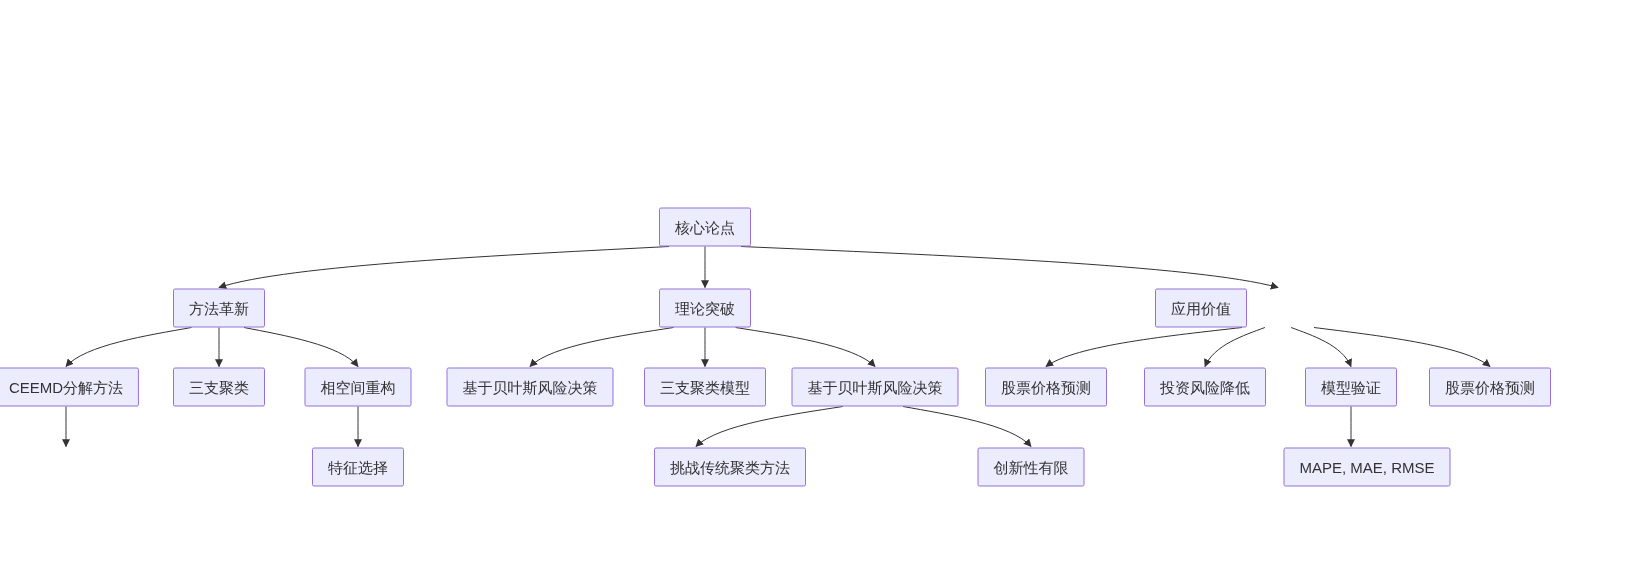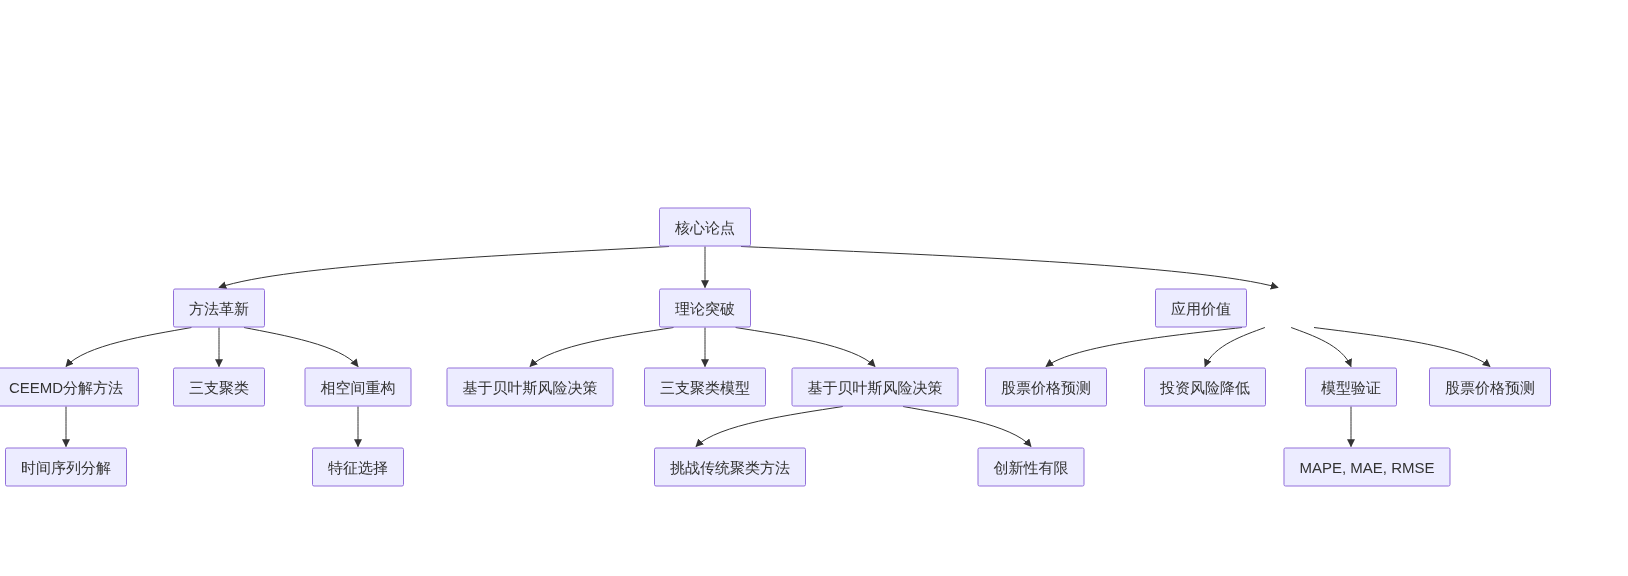--- a/index.html
+++ b/index.html
@@ -78,18 +78,17 @@
     <div class="node" style="left: 66px; top: 387px;">CEEMD分解方法</div>
     <div class="node" style="left: 219px; top: 387px;">三支聚类</div>
     <div class="node" style="left: 358px; top: 387px;">相空间重构</div>
     <div class="node" style="left: 530px; top: 387px;">基于贝叶斯风险决策</div>
     <div class="node" style="left: 705px; top: 387px;">三支聚类模型</div>
     <div class="node" style="left: 875px; top: 387px;">基于贝叶斯风险决策</div>
     <div class="node" style="left: 1046px; top: 387px; text-align: right;">股票价格预测</div>
     <div class="node" style="left: 1205px; top: 387px;">投资风险降低</div>
     <div class="node" style="left: 1351px; top: 387px;">模型验证</div>
     <div class="node" style="left: 1490px; top: 387px;">股票价格预测</div>
-    <div class="node" style="left: 66px; top: 467px;">时间序列分解</div>
     <div class="node" style="left: 358px; top: 467px;">特征选择</div>
     <div class="node" style="left: 696px; top: 467px; margin-left: 34px;">挑战传统聚类方法</div>
     <div class="node" style="left: 1031px; top: 467px;">创新性有限</div>
     <div class="node" style="left: 1351px; top: 467px; margin-left: 16px;">MAPE, MAE, RMSE</div>
   </div>
 
 </body></html>

